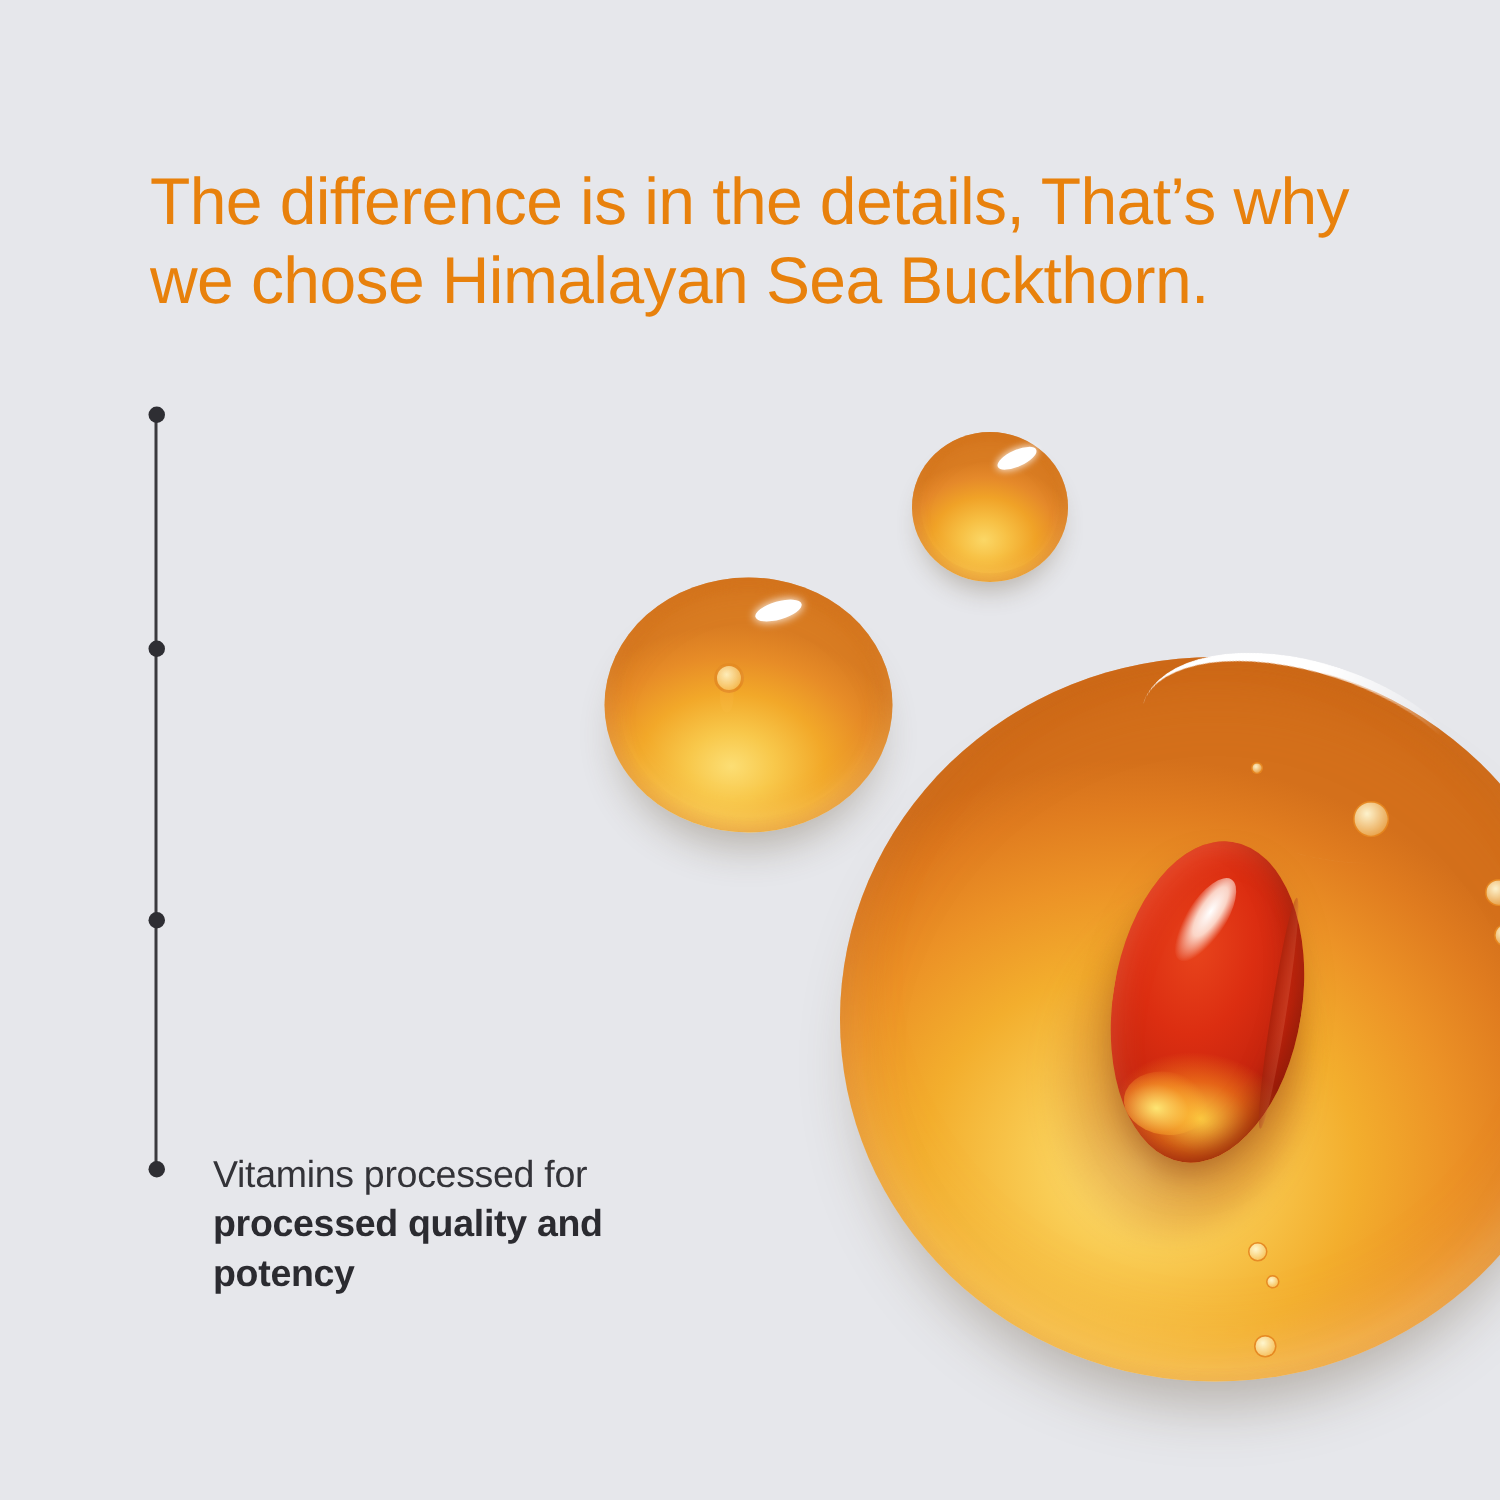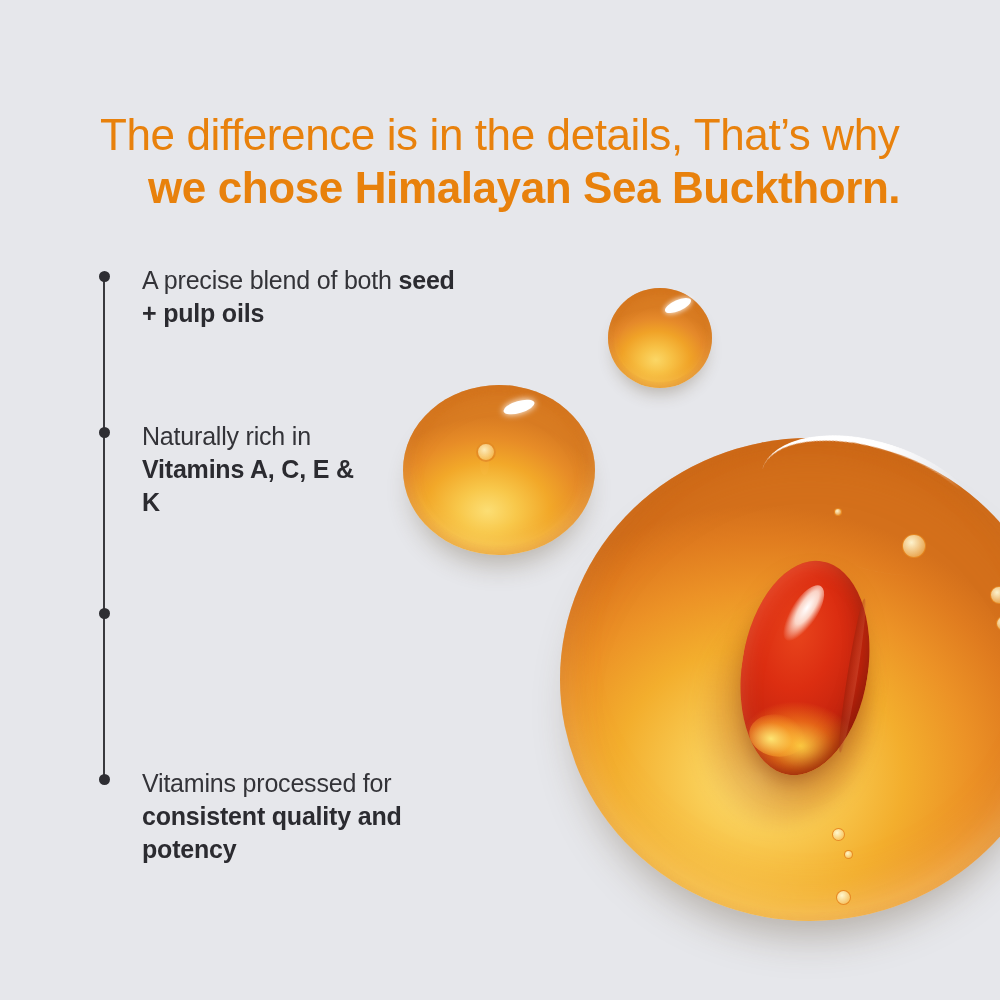--- a/index.html
+++ b/index.html
@@ -12,21 +12,21 @@
   }
   #canvas{position:absolute;inset:0;width:852px;height:1000px;}
 
   
   .headline{
     position:absolute;left:100px;top:108px;width:850px;
     font-size:44px;line-height:53px;color:#E8810C;
     letter-spacing:-0.4px;
   }
   .headline .l1{font-weight:400;display:block;}
-  .headline .l2{font-weight:700;display:block;margin-left:48px;}
+  .headline .l2{font-weight:400;display:block;}
 
   
   .rail{position:absolute;left:103px;top:276px;width:2px;height:503px;
         background:#3A3A3E;}
   .dot{position:absolute;width:11px;height:11px;border-radius:50%;
        background:#2E2E33;left:98.5px;}
 
   .bullet{
     position:absolute;left:142px;width:330px;
     font-size:25px;line-height:33px;color:#333338;
@@ -206,26 +206,20 @@
     <span class="l2">we chose Himalayan Sea Buckthorn.</span>
   </div>
 
   <div class="rail"></div>
 
   <div class="dot" style="top:271px;"></div>
   <div class="dot" style="top:427px;"></div>
   <div class="dot" style="top:608px;"></div>
   <div class="dot" style="top:774px;"></div>
 
-  <div class="bullet" style="top:264px;">
-    <span>A precise blend of both </span><b>seed + pulp oils</b>
-  </div>
-
-  <div class="bullet" style="top:420px;width:220px;">
-    <span>Naturally rich in </span><b>Vitamins A, C, E &amp; K</b>
-  </div>
+
 
 
   <div class="bullet" style="top:767px;width:320px;">
-    <span>Vitamins processed for </span><b>consistent quality and potency</b>
+    <span>Vitamins processed for </span><b>processed quality and potency</b>
   </div>
 
 </div>
 
 </body></html>

